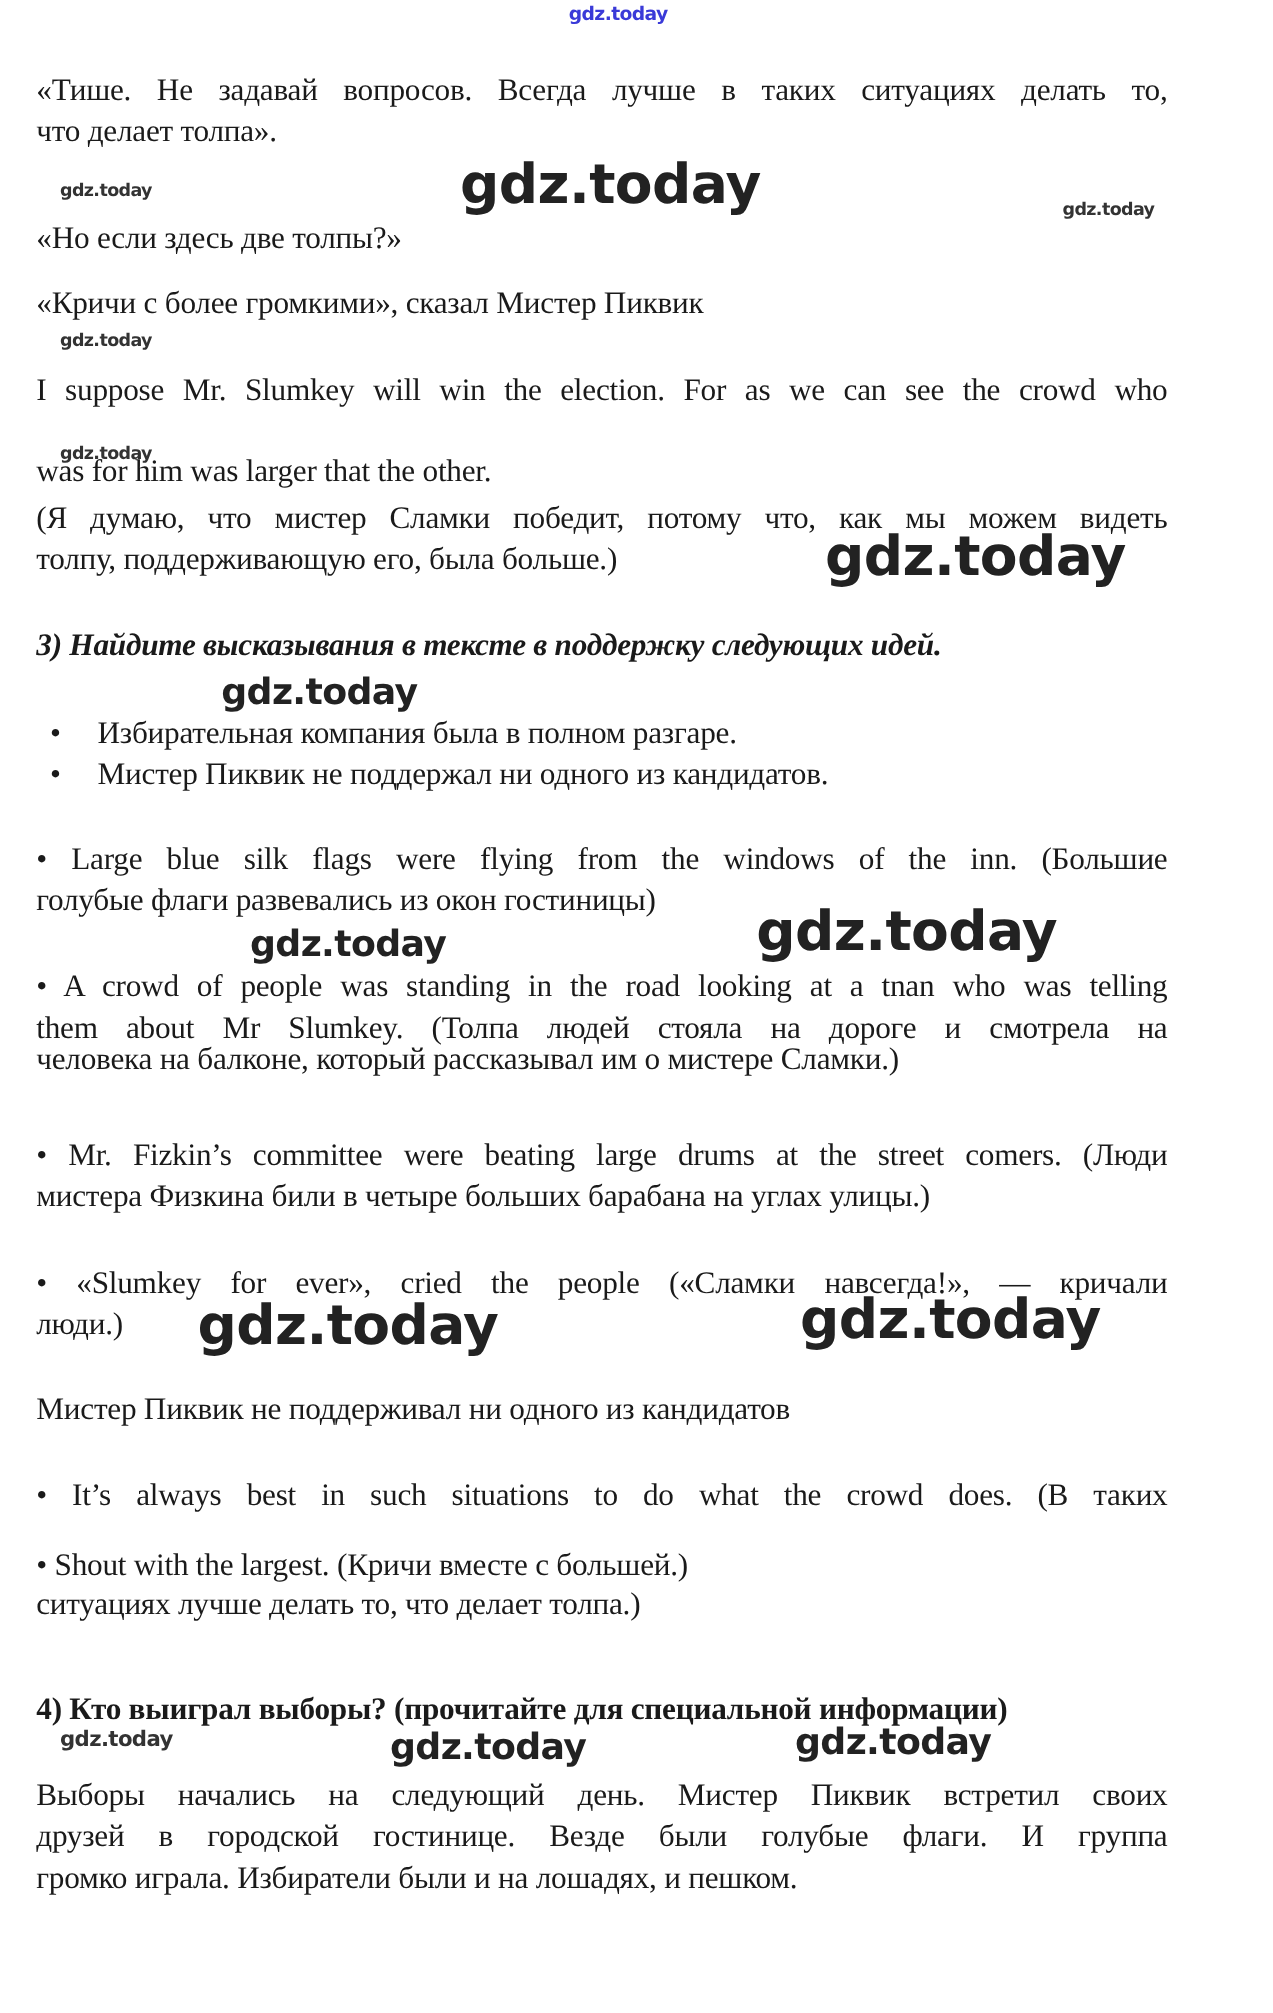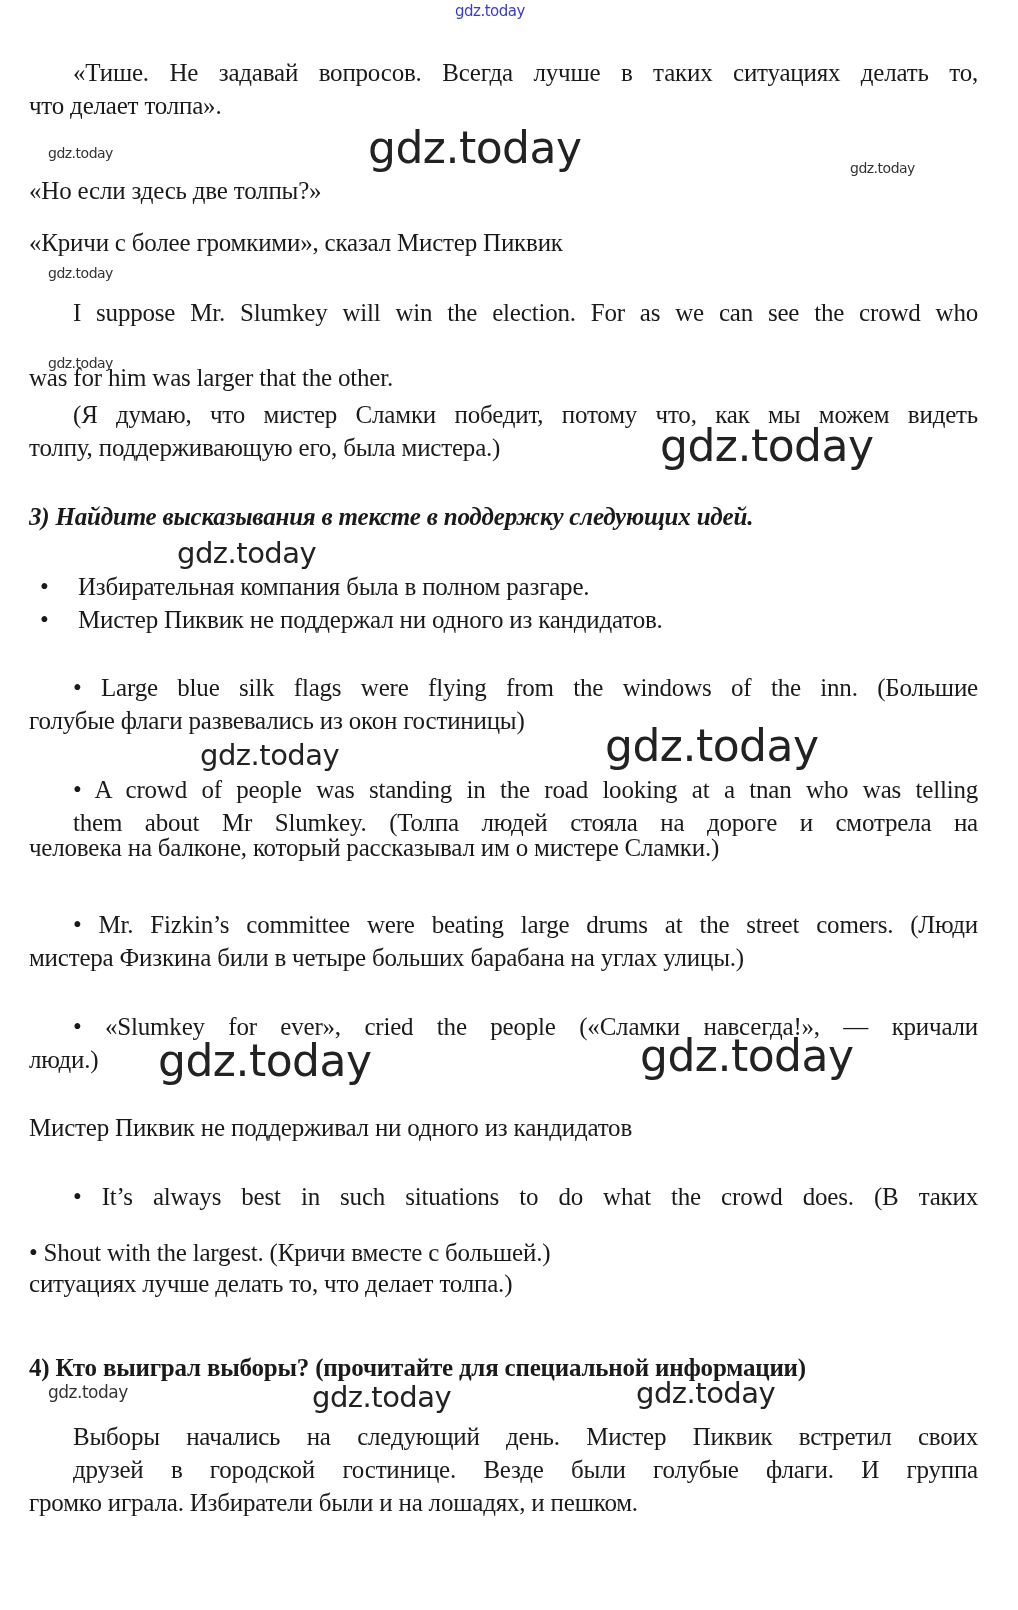--- a/index.html
+++ b/index.html
@@ -1,21 +1,21 @@
 <!DOCTYPE html>
 <html><head>
 <meta charset="utf-8">
 <style>
   html, body { margin: 0; padding: 0; background: #ffffff; }
   body { width: 1018px; height: 1610px; position: relative; overflow: hidden;
          font-family: "Liberation Serif", "DejaVu Serif", serif; color: #1a1a1a; }
   .line { position: absolute; left: 29px; font-size: 25px; line-height: 33px; white-space: nowrap; letter-spacing: -0.2px; }
-  .just { width: 905px; text-align: justify; text-align-last: justify; white-space: normal; margin-left: 44px; }
+  .just { width: 905px; text-align: justify; text-align-last: justify; white-space: normal; }
   .bold { font-weight: bold; }
-  .wm { position: absolute; font-family: "DejaVu Sans", sans-serif; color: #222; font-weight: 400; white-space: nowrap; letter-spacing: -0.5px; text-align: center; }
+  .wm { position: absolute; font-family: "DejaVu Sans", sans-serif; color: #222; font-weight: 700; white-space: nowrap; letter-spacing: -0.5px; text-align: center; }
   .wm-s { font-size: 14px; color: #333; }
   .wm-m { font-size: 29px; }
   .wm-l { font-size: 44px; }
   .wm-top { font-size: 15px; color: #3a3ad8; }
   .bullet { position: absolute; left: 40px; font-size: 25px; line-height: 33px; }
 </style>
 </head>
 <body>
 
 <div class="wm wm-top" style="left:455px;top:2px;">gdz.today</div>
@@ -35,21 +35,21 @@
 <div class="wm wm-m" style="left:636px;top:1376px;">gdz.today</div>
 
 <div class="line just" style="top:56px;">«Тише. Не задавай вопросов. Всегда лучше в таких ситуациях делать то,</div>
 <div class="line" style="top:89px;">что делает толпа».</div>
 <div class="line" style="top:174px;">«Но если здесь две толпы?»</div>
 <div class="line" style="top:226px;">«Кричи с более громкими», сказал Мистер Пиквик</div>
 
 <div class="line just" style="top:296px;">I suppose Mr. Slumkey will win the election. For as we can see the crowd who</div>
 <div class="line" style="top:329px;margin-top:32px;">was for him was larger that the other.</div>
 <div class="line just" style="top:398px;">(Я думаю, что мистер Сламки победит, потому что, как мы можем видеть</div>
-<div class="line" style="top:431px;">толпу, поддерживающую его, была мистера.)</div>
+<div class="line" style="top:431px;">толпу, поддерживающую его, была больше.)</div>
 
 <div class="line bold" style="top:500px;font-style:italic;">3) Найдите высказывания в тексте в поддержку следующих идей.</div>
 <div class="bullet" style="top:570px;">•</div>
 <div class="line" style="top:570px;left:78px;">Избирательная компания была в полном разгаре.</div>
 <div class="bullet" style="top:603px;">•</div>
 <div class="line" style="top:603px;left:78px;">Мистер Пиквик не поддержал ни одного из кандидатов.</div>
 
 <div class="line just" style="top:671px;">• Large blue silk flags were flying from the windows of the inn. (Большие</div>
 <div class="line" style="top:704px;">голубые флаги развевались из окон гостиницы)</div>
 

